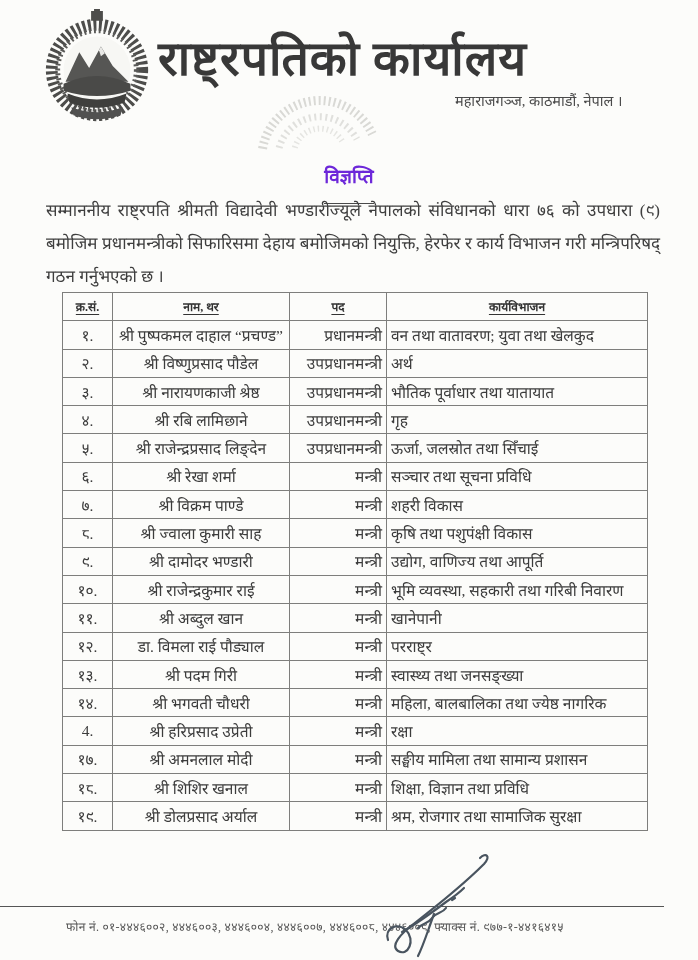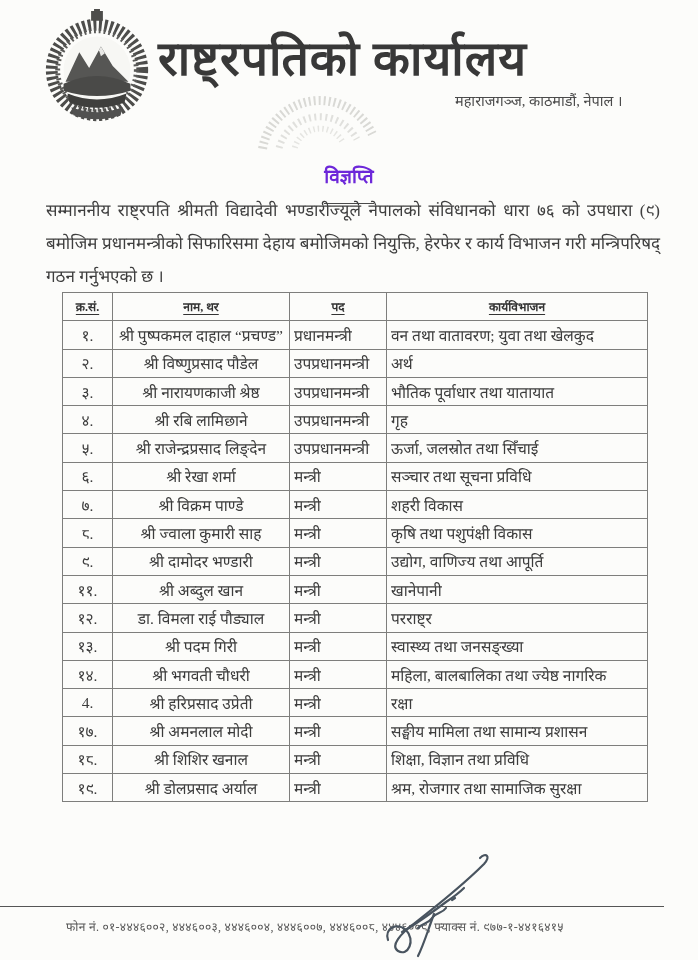--- a/index.html
+++ b/index.html
@@ -51,21 +51,21 @@
     border:1px solid #7e7e7c;
     height:27.3px;padding:0 4px;
     overflow:hidden;white-space:nowrap;
   }
   table.cabinet th{
     font-size:12px;font-weight:700;text-align:center;color:#333;
     text-decoration:underline;text-underline-offset:3px;
   }
   td.cell-sn{text-align:center;}
   td.cell-name{text-align:center;padding-left:10px;}
-  td.cell-post{text-align:left;}
+  td.cell-post{text-align:right;}
   td.cell-port{text-align:left;padding-left:10px;margin-left:22px;}
   
   .footer-rule{
     position:absolute;left:0;top:906px;width:664px;height:0;
     border-top:1.6px solid #555;
   }
   .footer-contact{
     position:absolute;left:66px;top:918px;width:600px;
     font-size:12px;color:#555;letter-spacing:.3px;white-space:nowrap;
   }
@@ -181,20 +181,26 @@
         <td class="cell-post">मन्त्री</td>
         <td class="cell-port">कृषि तथा पशुपंक्षी विकास</td>
       </tr>
         <tr>
         <td class="cell-sn">९.</td>
         <td class="cell-name">श्री दामोदर भण्डारी</td>
         <td class="cell-post">मन्त्री</td>
         <td class="cell-port">उद्योग, वाणिज्य तथा आपूर्ति</td>
       </tr>
         <tr>
+        <td class="cell-sn">१०.</td>
+        <td class="cell-name">श्री राजेन्द्रकुमार राई</td>
+        <td class="cell-post">मन्त्री</td>
+        <td class="cell-port">भूमि व्यवस्था, सहकारी तथा गरिबी निवारण</td>
+      </tr>
+        <tr>
         <td class="cell-sn">११.</td>
         <td class="cell-name">श्री अब्दुल खान</td>
         <td class="cell-post">मन्त्री</td>
         <td class="cell-port">खानेपानी</td>
       </tr>
         <tr>
         <td class="cell-sn">१२.</td>
         <td class="cell-name">डा. विमला राई पौड्याल</td>
         <td class="cell-post">मन्त्री</td>
         <td class="cell-port">परराष्ट्र</td>

